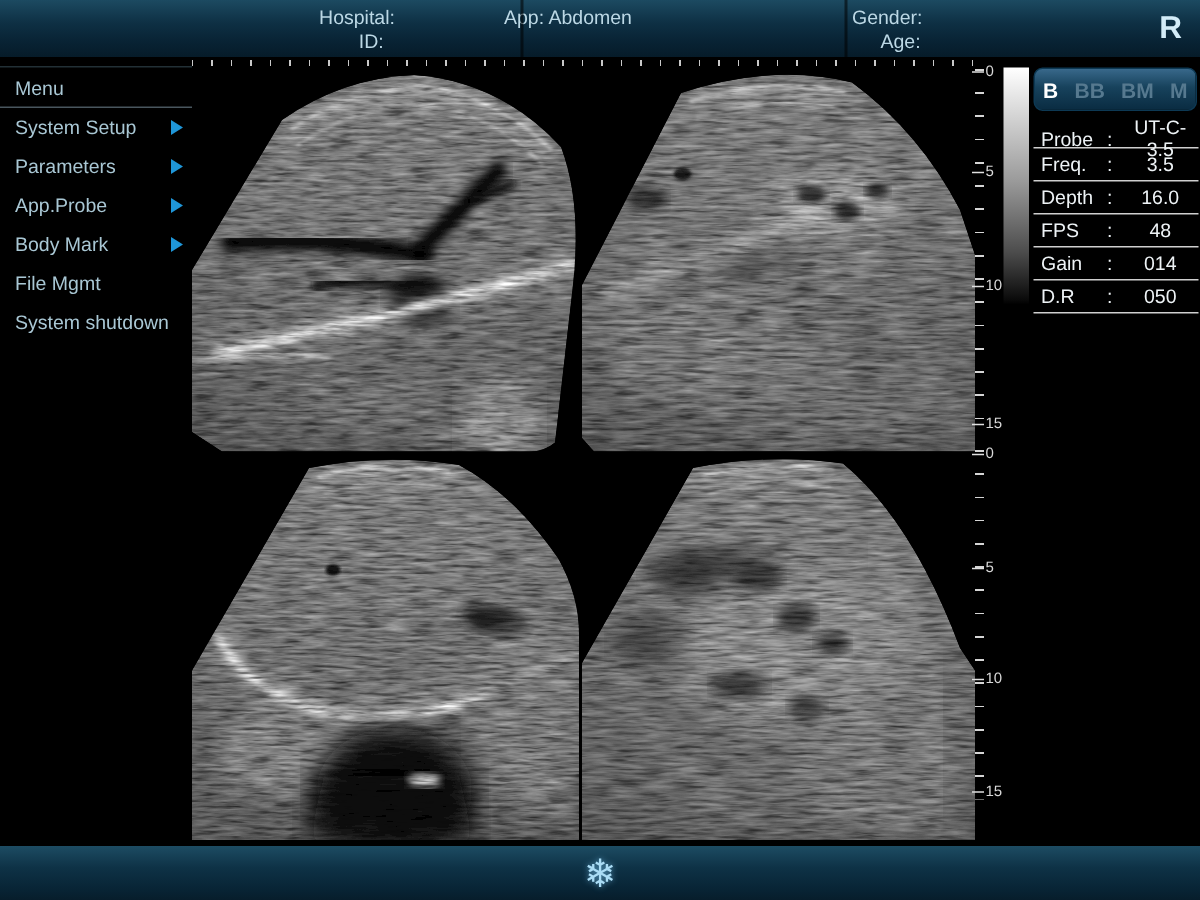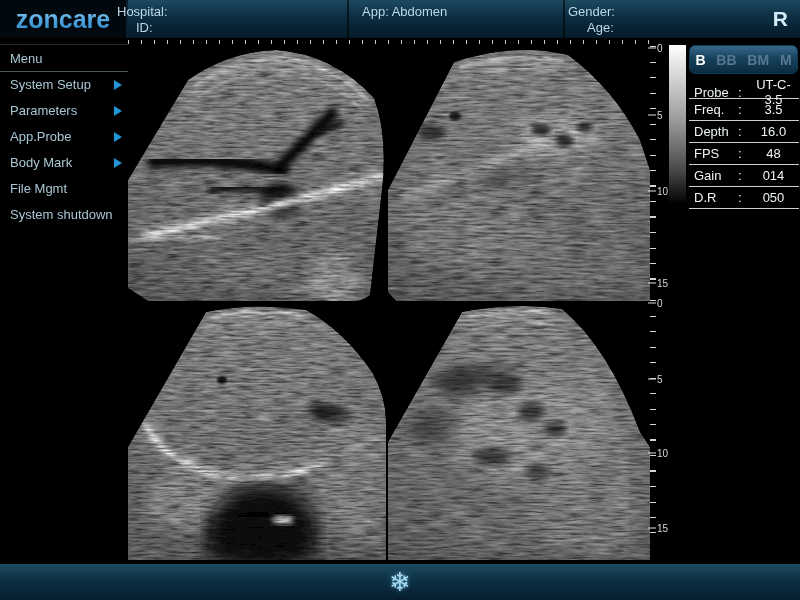--- a/index.html
+++ b/index.html
@@ -17,22 +17,22 @@
     background:linear-gradient(180deg,#1c4a61 0%,#0e3044 40%,#082233 75%,#061b29 100%);
     border-bottom:2px solid #000;}
   .logo-box{position:absolute;left:0;top:0;width:128px;height:38px;background:#02090e;
     display:flex;align-items:center;justify-content:center;border-right:2px solid #0a2030;}
   .logo{font-size:25px;font-weight:bold;letter-spacing:0px;
     background:linear-gradient(180deg,#a6d8f4 0%,#4aa3de 55%,#2d83c4 100%);
     -webkit-background-clip:text;background-clip:text;-webkit-text-fill-color:transparent;color:#49a5e0;}
   .hsec{position:absolute;top:0;height:38px;padding-top:4px;font-size:13px;color:#bcd8e5;}
   .hsec .hrow{height:16px;line-height:16px;white-space:nowrap;}
   .hsec .hrow.indent{padding-left:19px;}
-  .hsec-1{left:117px;width:212px;}
-  .hsec-2{left:362px;width:210px;}
+  .hsec-1{left:132px;width:212px;text-align:center;}
+  .hsec-2{left:336px;width:210px;}
   .hsec-3{left:568px;width:170px;}
   .hdiv{position:absolute;top:0;width:2px;height:38px;background:rgba(0,0,0,0.55);}
   .hdiv-1{left:347px;} .hdiv-2{left:563px;}
   .rmark{position:absolute;right:12px;top:7px;font-size:21px;font-weight:bold;color:#d3ecf8;}
   
   .menu{position:absolute;left:0;top:44px;width:128px;background:#000;border-top:1px solid #223036;}
   .menu-title{height:27px;line-height:27px;padding-left:10px;font-size:13px;color:var(--menu-text);
     border-bottom:1px solid #49565e;}
   .menu-item{position:relative;height:26px;line-height:26px;padding-left:10px;font-size:13px;
     color:var(--menu-text);cursor:default;white-space:nowrap;}
@@ -157,23 +157,20 @@
       <clipPath id="fanBL">
           <path d="M 78,10 Q 128,0 178,8 Q 215,28 244,70 Q 258,95 258,120 L 258,258 L 0,258 L 0,145 Z"></path>
         </clipPath>
       <clipPath id="fanBR">
           <path d="M 74,10 Q 126,0 174,7 Q 220,45 252,130 L 262,145 L 262,258 L 0,258 L 0,140 Z"></path>
         </clipPath>
     </defs>
   </svg>
 
   <header class="topbar">
-    <div class="logo-box">
-      <span class="logo">zoncare</span>
-    </div>
     <div class="hsec hsec-1">
       <div class="hrow"><span>Hospital:</span> <span></span></div>
       <div class="hrow indent"><span>ID:</span> <span></span></div>
     </div>
     <div class="hsec hsec-2">
       <div class="hrow"><span>App:</span> <span>Abdomen</span></div>
     </div>
     <div class="hsec hsec-3">
       <div class="hrow"><span>Gender:</span> <span></span></div>
       <div class="hrow indent"><span>Age:</span> <span></span></div>

